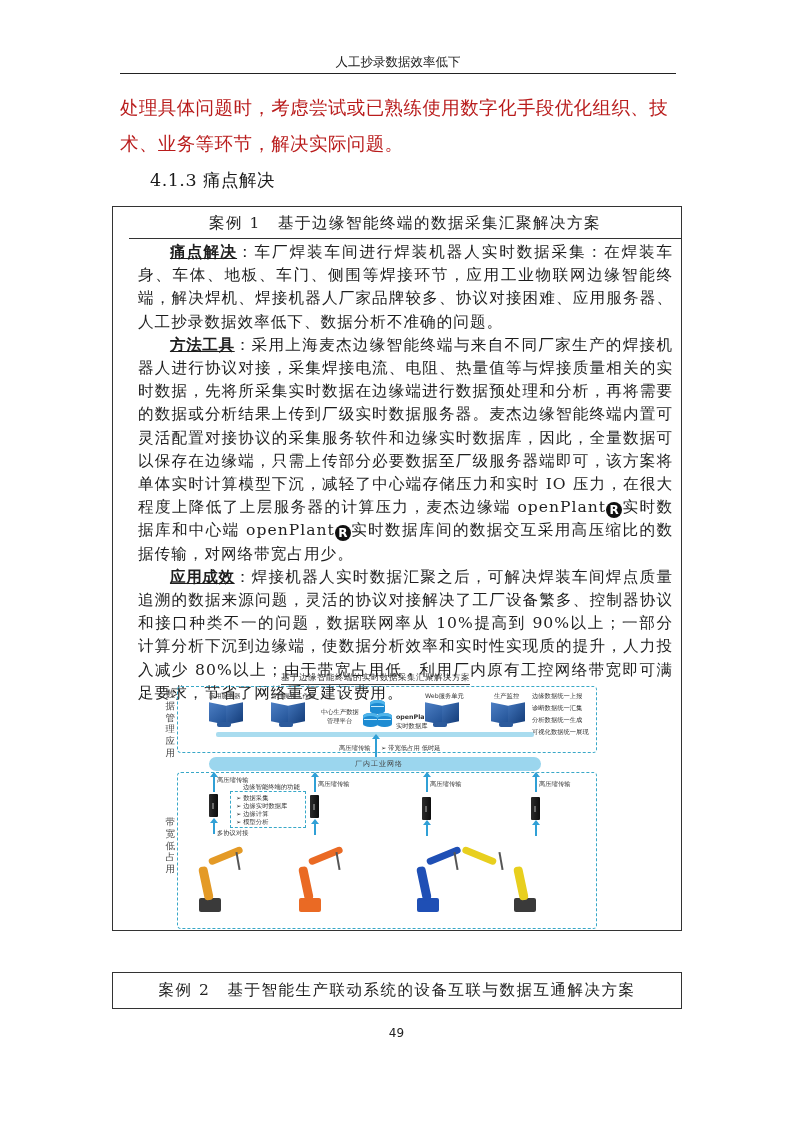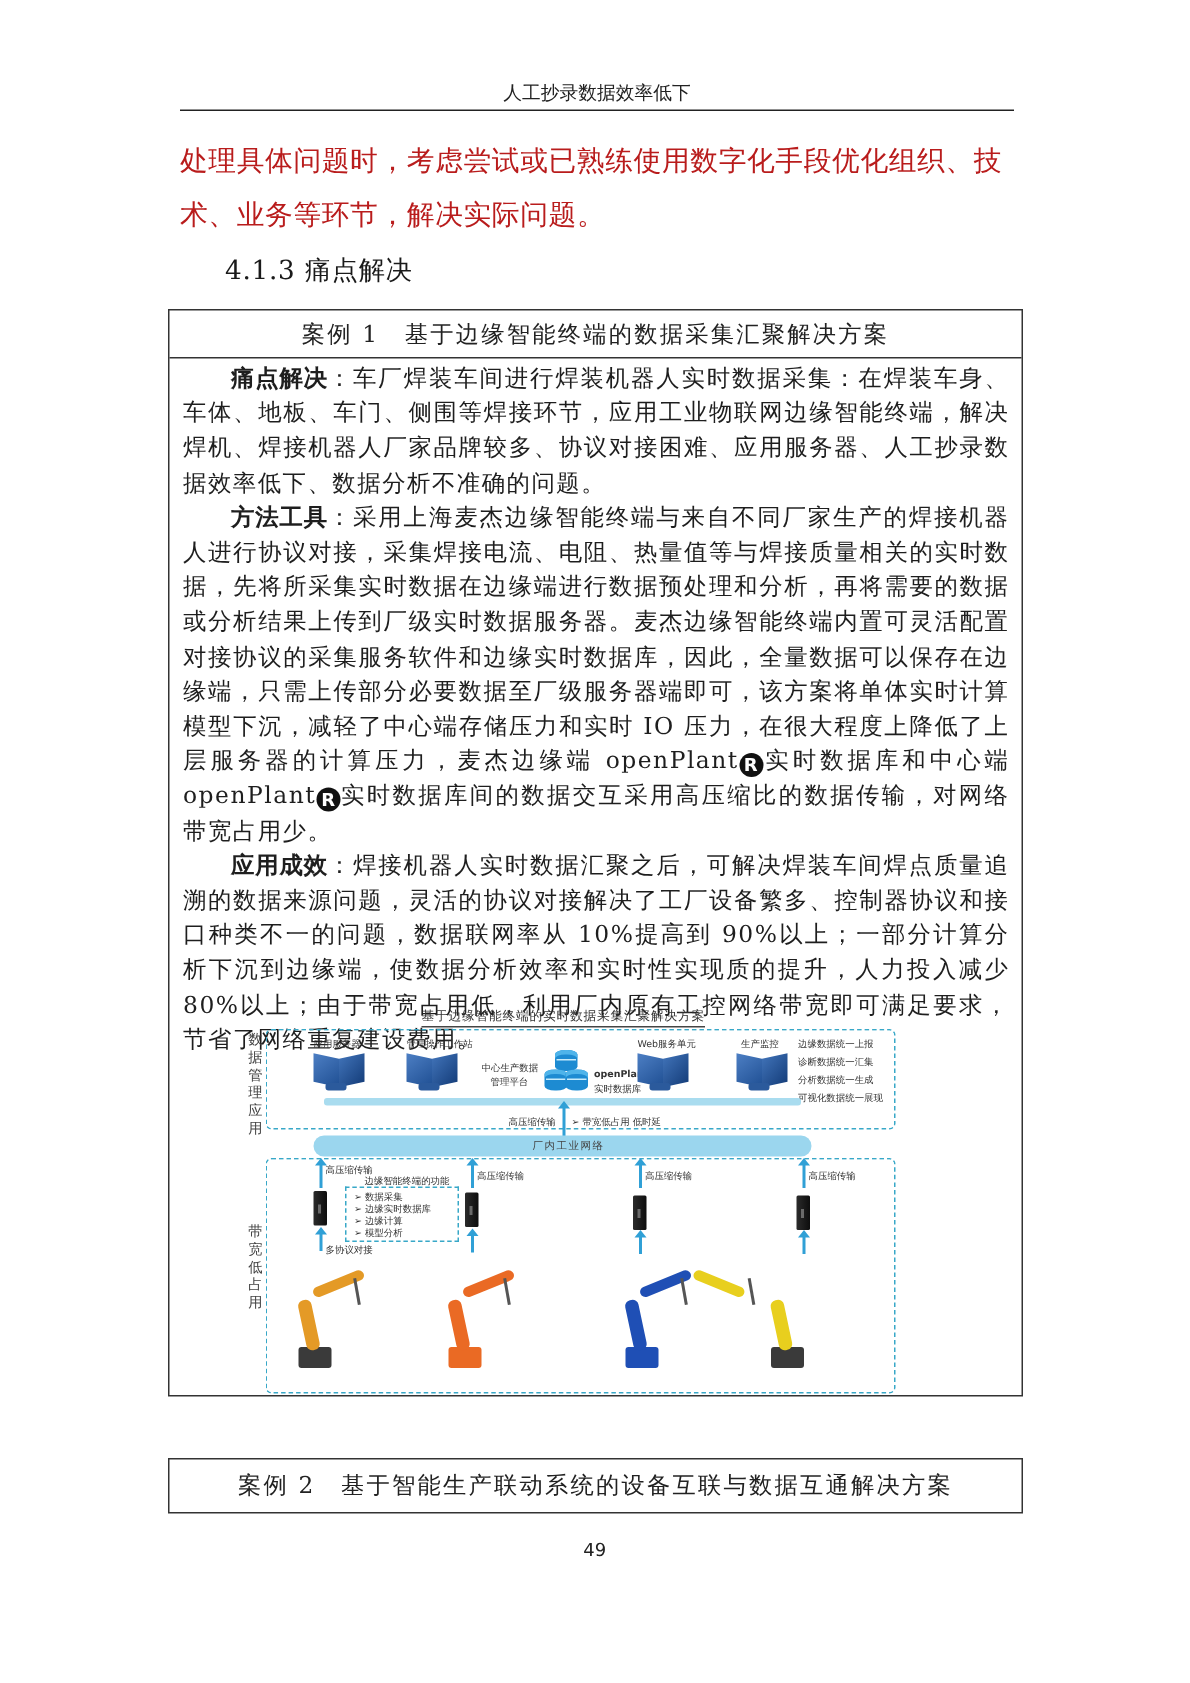--- a/index.html
+++ b/index.html
@@ -7,25 +7,25 @@
   body { position: relative; font-family: "DejaVu Serif", "Liberation Serif", serif; color: #1a1a1a; }
 
   .running-header { position: absolute; left: 120px; top: 54px; width: 556px; text-align: center;
     font-family: "DejaVu Sans", "Liberation Sans", sans-serif; font-size: 12.5px; color: #222; }
   .header-rule { position: absolute; left: 120px; top: 73px; width: 556px; height: 0; border-top: 1.3px solid #222; }
 
   .para { position: absolute; left: 120px; width: 560px; font-size: 18.5px; line-height: 36px; letter-spacing: 0.4px; color: #b91c1c; }
   .para.p1 { top: 90px; }
   .section-title { position: absolute; left: 150px; top: 168px; font-size: 17.5px; color: #1a1a1a; letter-spacing: 0.5px; }
 
-  .case-box { position: absolute; left: 112px; top: 206px; width: 570px; height: 725px; border: 1.3px solid #333; }
+  .case-box { position: absolute; left: 112px; top: 206px; width: 570px; height: 725px; border: 1.3px solid #333; padding-left: 16px; }
   .case-title-row { height: 32px; border-bottom: 1.3px solid #333; text-align: center; font-size: 15.5px; line-height: 32px; letter-spacing: 1.5px; color: #222; }
   .case-body { padding: 2px 8px 0 9px; font-size: 15.6px; line-height: 23.2px; letter-spacing: 1px; color: #1e1e1e; text-align: justify; }
   .case-body p { text-indent: 32px; }
-  .case-body b { font-family: "DejaVu Sans", "Liberation Sans", sans-serif; font-weight: bold; letter-spacing: 0.3px; }
+  .case-body b { font-family: "DejaVu Sans", "Liberation Sans", sans-serif; font-weight: bold; letter-spacing: 0.3px; text-decoration: underline; }
   .reg { display: inline-block; width: 16px; height: 16px; border-radius: 50%; background: #111; color: #fff; font-size: 12px; line-height: 16px; text-align: center; text-indent: 0; font-family: "DejaVu Sans", sans-serif; font-weight: bold; vertical-align: -2px; letter-spacing: 0; }
 
   
   .diagram { position: absolute; left: 48px; top: 465px; width: 453px; height: 258px; font-family: "DejaVu Sans", sans-serif; }
   .diagram-title { position: absolute; left: 120px; top: 0px; font-family: Liberation Serif, serif; font-size: 8.5px; color: #333; letter-spacing: 0.5px; border-bottom: 1px solid #444; }
   .dash-box { position: absolute; border: 1.3px dashed #38a8c8; border-radius: 4px; }
   .side-label { position: absolute; font-family: "DejaVu Serif", serif; font-size: 9.5px; line-height: 11.8px; color: #444; width: 11px; text-align: right; }
   .server { position: absolute; width: 36px; height: 24px; }
   .server .wing-l { position: absolute; left: 0; top: 2px; width: 17px; height: 19px; background: linear-gradient(135deg,#4d7fc4,#1f4f93); transform: skewY(12deg); }
   .server .wing-r { position: absolute; left: 17px; top: 2px; width: 17px; height: 19px; background: linear-gradient(135deg,#3e70b5,#163f7c); transform: skewY(-12deg); }

